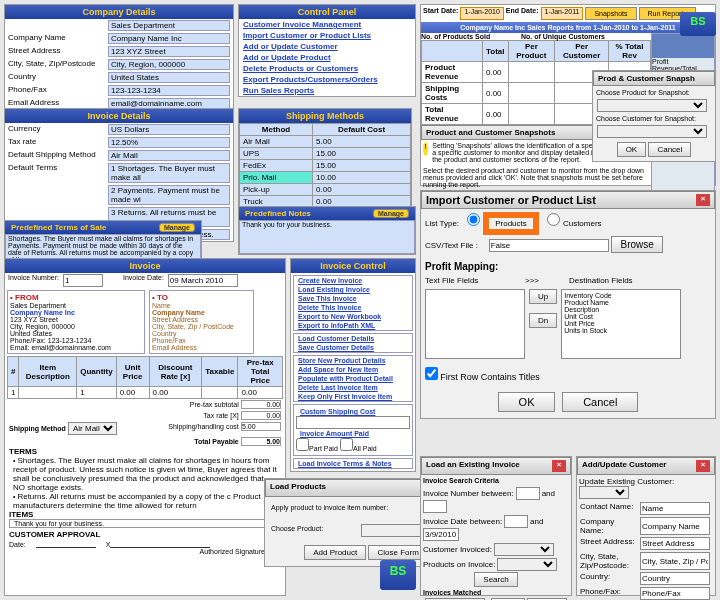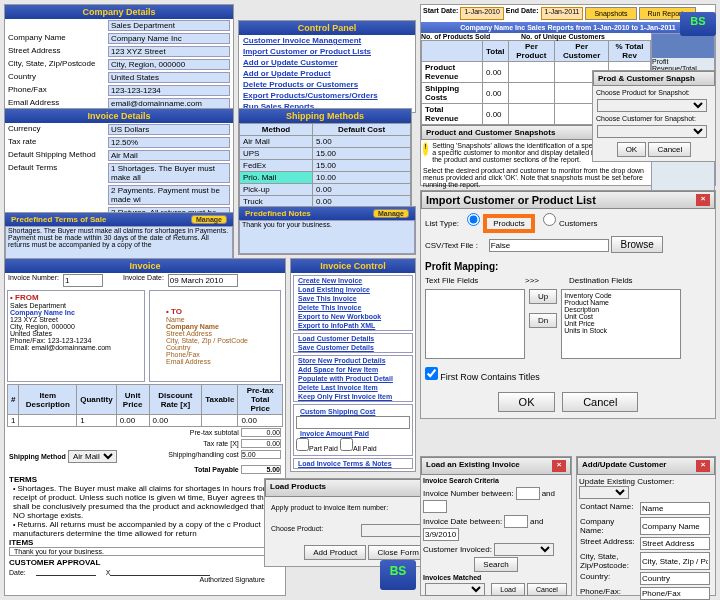--- a/index.html
+++ b/index.html
@@ -53,21 +53,21 @@
         <span class="lbl">Phone/Fax</span>
         <span class="val">123-123-1234</span>
       </div>
       <div class="row">
         <span class="lbl">Email Address</span>
         <span class="val">email@domainname.com</span>
       </div>
     </div>
 </div>
 
-<div class="panel" style="left:238px;top:20px;width:178px">
+<div class="panel" style="left:238px;top:4px;width:178px">
 <div class="hdr">Control Panel</div>
 <div id="cp-items">
       <div class="link">Customer Invoice Management</div>
       <div class="link">Import Customer or Product Lists</div>
       <div class="link">Add or Update Customer</div>
       <div class="link">Add or Update Product</div>
       <div class="link">Delete Products or Customers</div>
       <div class="link">Export Products/Customers/Orders</div>
       <div class="link">Run Sales Reports</div>
     </div>
@@ -142,21 +142,21 @@
           <td style="background:#d0e0f8">0.00</td>
         </tr>
         <tr>
           <td style="background:#d0e0f8">N/A</td>
           <td style="background:#d0e0f8">0.00</td>
         </tr>
       </tbody>
     </table>
 </div>
 
-<div class="panel" style="left:4px;top:212px;width:230px">
+<div class="panel" style="left:4px;top:220px;width:198px">
 <div class="hdr" style="display:flex;justify-content:space-between">
       <span>Predefined Terms of Sale</span>
       <span class="mgr">Manage</span>
     </div>
 <div class="val" style="height:34px;font-size:7px">Shortages. The Buyer must make all claims for shortages in Payments. Payment must be made within 30 days of the date of Returns. All returns must be accompanied by a copy of the</div>
 </div>
 
 <div class="panel" style="left:238px;top:206px;width:178px">
 <div class="hdr" style="display:flex;justify-content:space-between">
       <span>Predefined Notes</span>
@@ -177,21 +177,21 @@
 <div class="sec" style="width:138px;padding:2px">
 <div class="bold" style="color:#c02020">• <span>FROM</span></div>
 <div class="tiny">Sales Department</div>
 <div class="tiny bold" style="color:#2040c0">Company Name Inc</div>
 <div class="tiny">123 XYZ Street</div>
 <div class="tiny">City, Region, 000000</div>
 <div class="tiny">United States</div>
 <div class="tiny">Phone/Fax: 123-123-1234</div>
 <div class="tiny">Email: email@domainname.com</div>
 </div>
-<div class="sec" style="width:132px;padding:16px">
+<div class="sec" style="width:105px;padding:2px">
 <div class="bold" style="color:#c02020">• <span>TO</span></div>
 <div class="tiny" style="color:#a06020">Name</div>
 <div class="tiny bold" style="color:#a06020">Company Name</div>
 <div class="tiny" style="color:#a06020">Street Address</div>
 <div class="tiny" style="color:#a06020">City, State, Zip / PostCode</div>
 <div class="tiny" style="color:#a06020">Country</div>
 <div class="tiny" style="color:#a06020">Phone/Fax</div>
 <div class="tiny" style="color:#a06020">Email Address</div>
 </div>
 </div>
@@ -356,21 +356,21 @@
 <div class="tiny" style="padding:3px">Choose Customer for Snapshot:</div>
 <select style="width:110px;margin:0 4px"></select>
 <div style="text-align:center;padding:4px"><button class="btn">OK</button> <button class="btn">Cancel</button></div>
 </div>
 
 <div class="panel" style="left:420px;top:190px;width:296px;background:#f0f0f0">
 <div class="hdr2">
       <span style="font-size:11px">Import Customer or Product List</span>
       <span class="closeX">×</span>
     </div>
-<div style="padding:4px;font-size:10px"><span>List Type:</span> &nbsp;&nbsp;<input type="radio" checked="" style=""> <span style="border:4px solid #f97316;padding:1px 6px">Products</span> &nbsp;&nbsp;<input type="radio" style=""> <span>Customers</span></div>
+<div style="padding:4px;font-size:10px"><span>List Type:</span> &nbsp;&nbsp;<input type="radio" checked="" style=""> <span style="border:6px solid #f97316;padding:1px 6px">Products</span> &nbsp;&nbsp;<input type="radio" style=""> <span>Customers</span></div>
 <div style="padding:4px;font-size:10px"><span>CSV/Text File :</span> <input type="text" style="width: 120px; margin-left: 8px;" value="False"> <button class="btn" style="font-size:10px">Browse</button></div>
 <div style="padding:4px;font-size:10px;font-weight:bold">Profit Mapping:</div>
 <div style="display:flex;padding:0 4px;font-size:9px">
       <span style="width:100px">Text File Fields</span>
       <span>&gt;&gt;&gt;</span>
       <span style="margin-left:30px">Destination Fields</span>
     </div>
 <div style="display:flex;padding:4px;gap:4px">
 <div style="width:100px;height:70px;border:1px solid #888;background:#fff"></div>
 <div><button class="btn">Up</button><br><br><button class="btn">Dn</button></div>
@@ -399,20 +399,21 @@
 
 <div class="panel" style="left:420px;top:456px;width:152px;background:#f0f0f0;height:140px">
 <div class="hdr2">
       <span>Load an Existing Invoice</span>
       <span class="closeX">×</span>
     </div>
 <div class="tiny bold" style="padding:2px">Invoice Search Criteria</div>
 <div class="tiny" style="padding:1px 2px"><span>Invoice Number between:</span> <input type="text" style="width: 24px;"> <span>and</span> <input type="text" style="width: 24px;"></div>
 <div class="tiny" style="padding:1px 2px"><span>Invoice Date between:</span> <input type="text" style="width: 24px;"> <span>and</span> <input type="text" style="width: 36px;" value="3/9/2010"></div>
 <div class="tiny" style="padding:1px 2px"><span>Customer Invoiced:</span> <select style="width:60px"></select></div>
+<div class="tiny" style="padding:1px 2px"><span>Products on Invoice:</span> <select style="width:60px"></select></div>
 <div style="text-align:center"><button class="btn">Search</button></div>
 <div class="tiny bold" style="padding:2px">Invoices Matched</div>
 <select style="width:60px;margin:0 4px"></select>
 <button class="btn tiny">Load</button> <button class="btn tiny">Cancel</button>
 </div>
 
 <div class="panel" style="left:576px;top:456px;width:140px;background:#f0f0f0;height:140px">
 <div class="hdr2">
       <span>Add/Update Customer</span>
       <span class="closeX">×</span>

